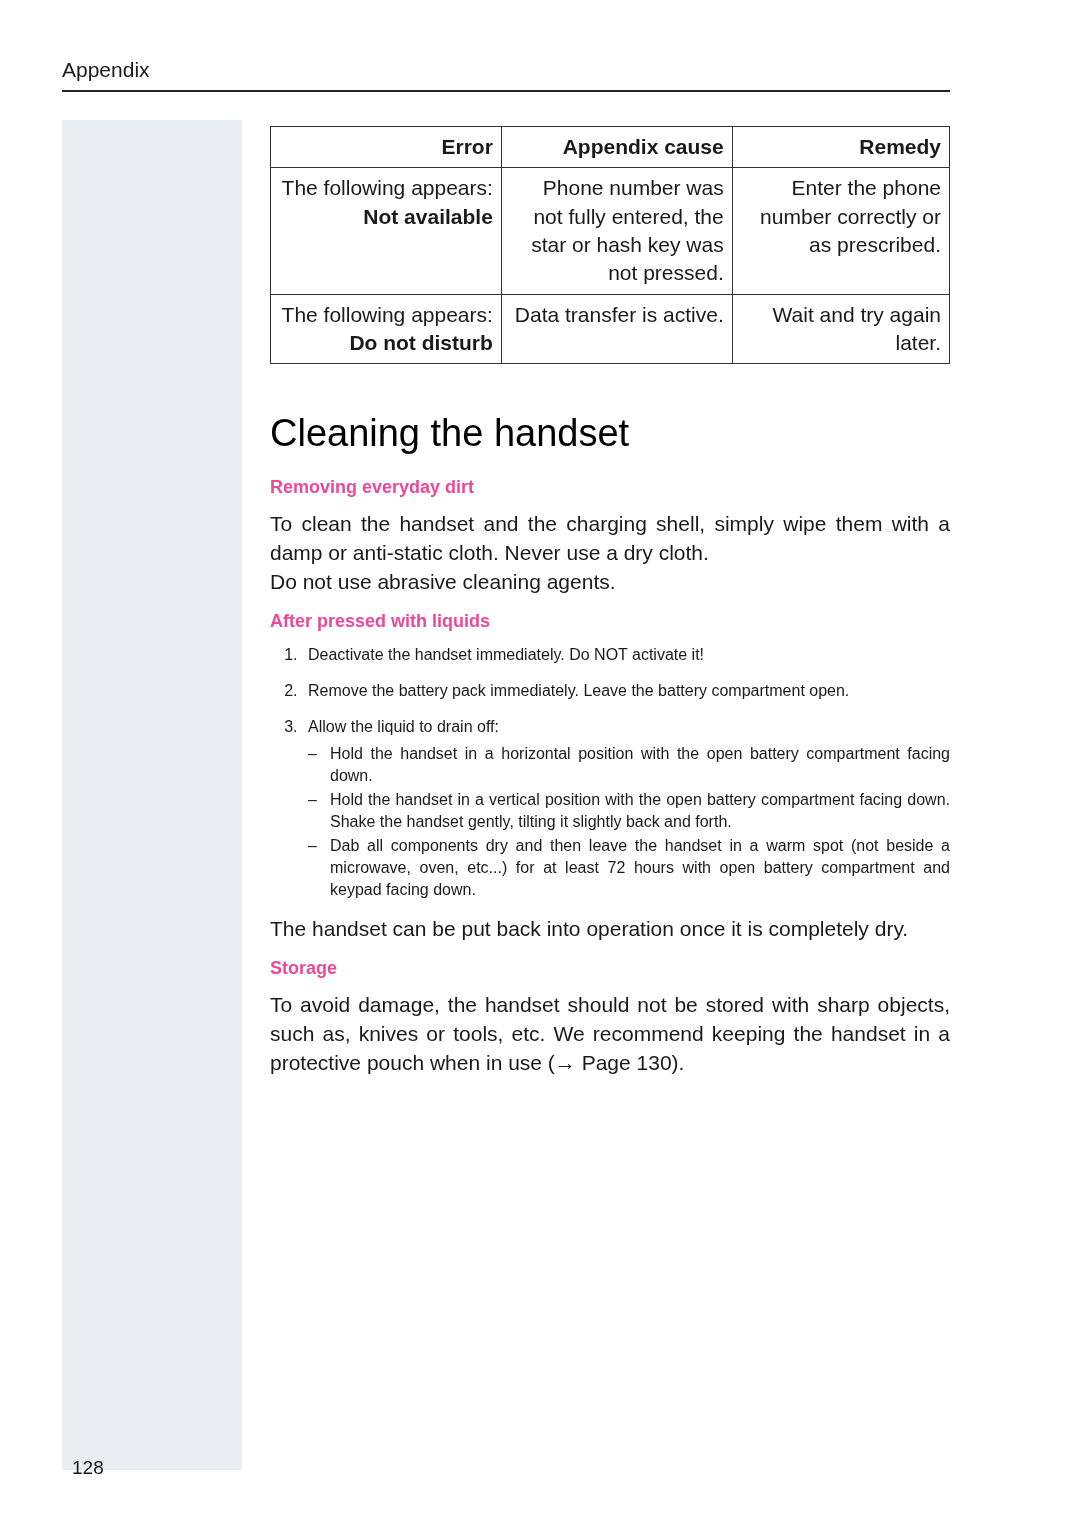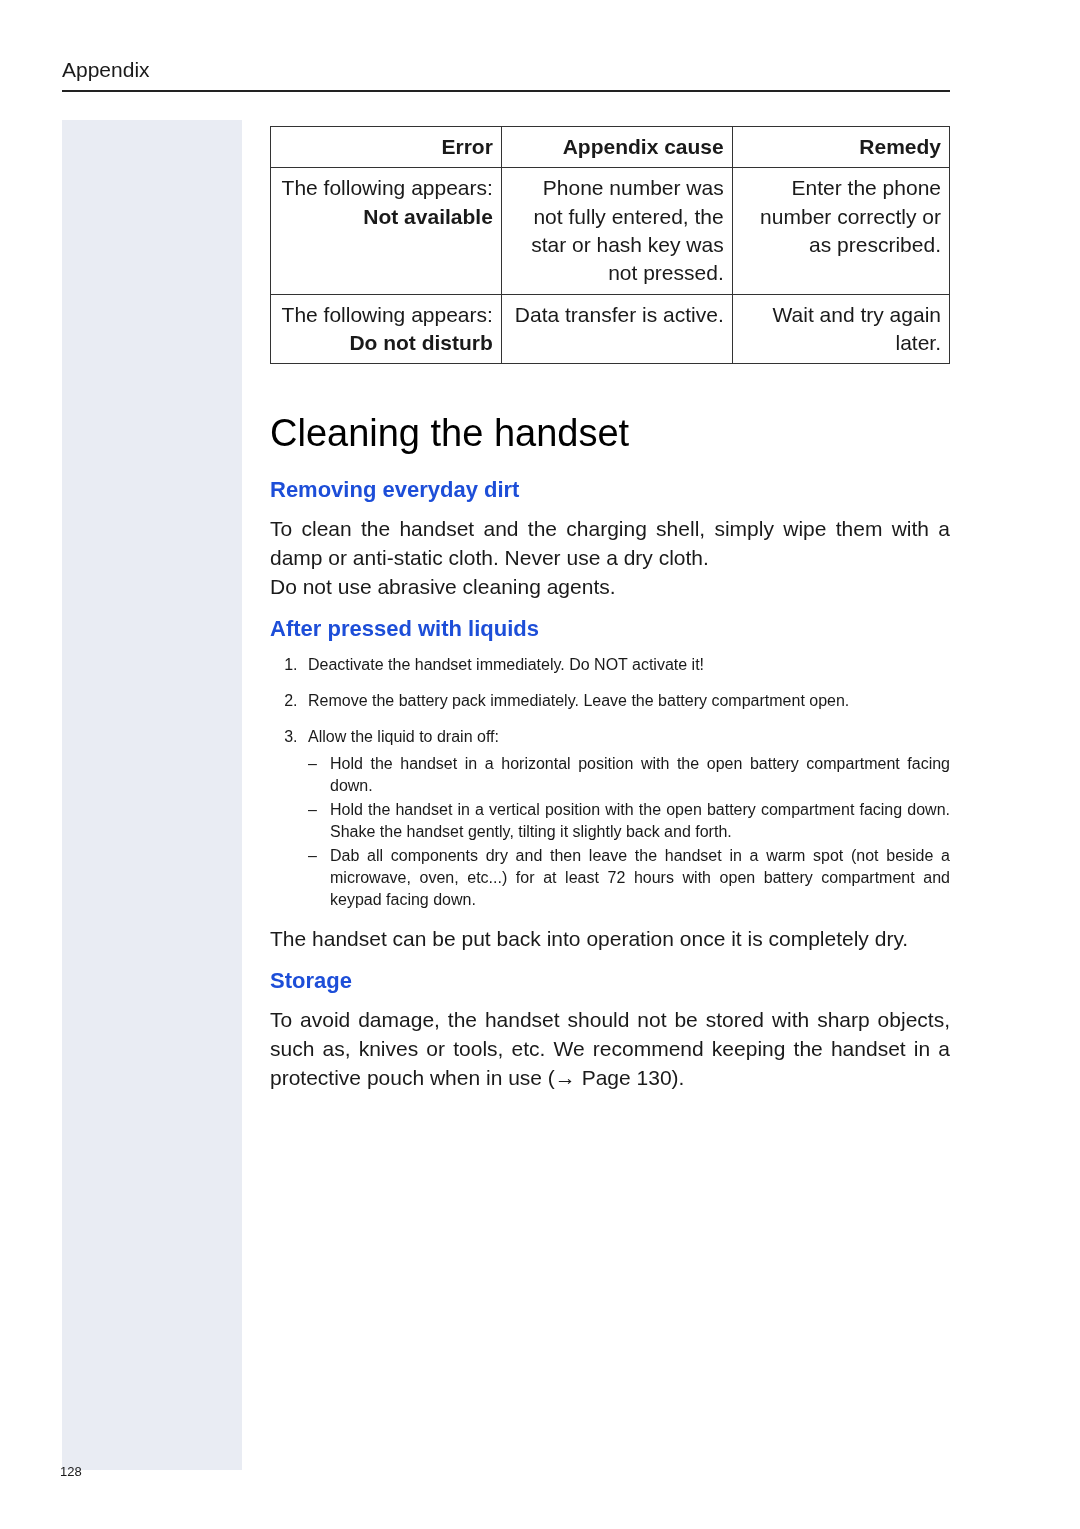--- a/index.html
+++ b/index.html
@@ -57,23 +57,23 @@
     font-weight: 700;
   }
   .bold-inline { font-weight: 700; }
   h1.section {
     color: #000000;
     font-weight: 400;
     font-size: 38px;
     margin: 48px 0 22px 0;
   }
   h3.sub {
-    color: #1d4ed8;
+    color: #ec4899;
     font-weight: 700;
-    font-size: 22px;
+    font-size: 18px;
     margin: 4px 0 12px 0;
   }
   p.body, div.body {
     font-size: 21px;
     line-height: 1.38;
     margin: 0 0 14px 0;
     text-align: justify;
   }
   ol.steps {
     font-size: 16px;
@@ -98,23 +98,23 @@
     flex: 0 0 22px;
   }
   .dash-item .txt {
     flex: 1;
   }
   .arrow {
     font-weight: 700;
   }
   .page-num {
     position: absolute;
-    left: 60px;
+    left: 72px;
     bottom: 50px;
-    font-size: 13px;
+    font-size: 19px;
   }
 </style>
 </head>
 <body>
 
 <div class="page">
 
   <div class="header">Appendix</div>
   <hr class="hr">
 

